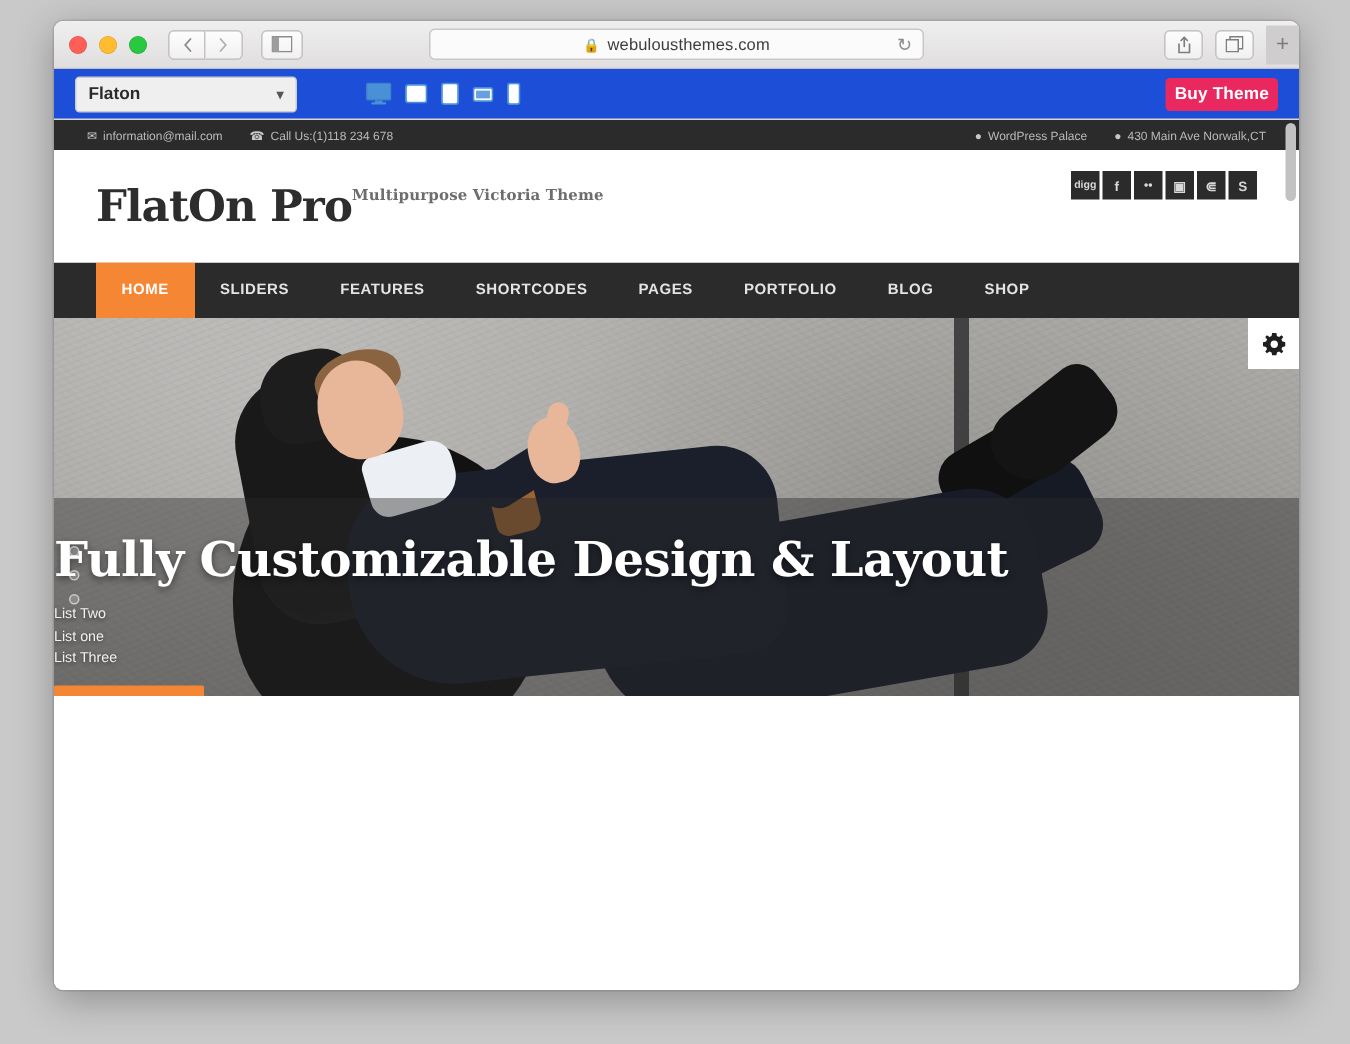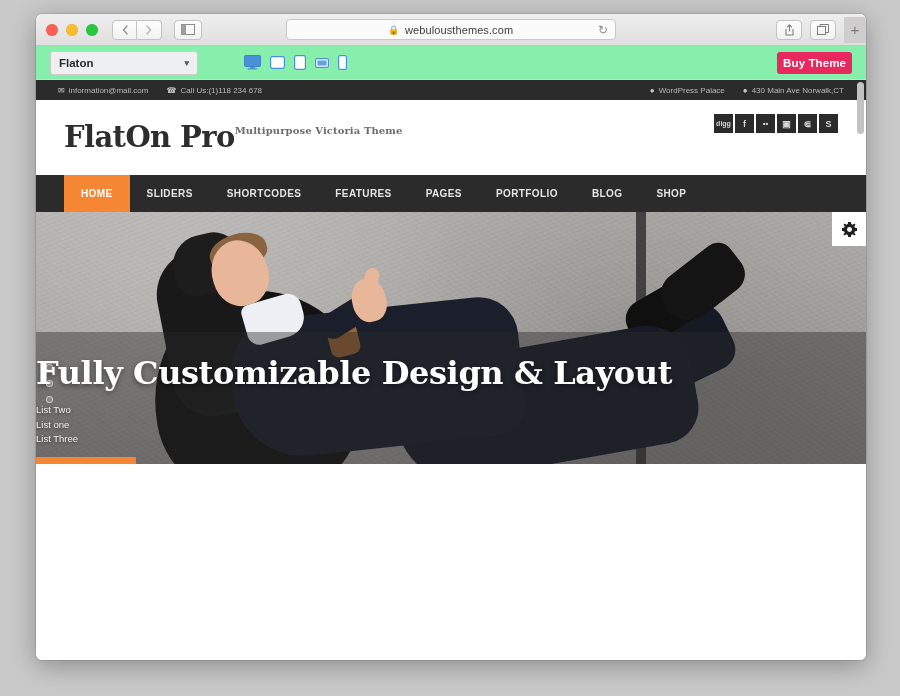--- a/index.html
+++ b/index.html
@@ -92,21 +92,21 @@
     width: 22px; height: 26px;
     background: #cfcdce;
     display: flex; align-items: center; justify-content: center;
     color: #7b7b7b; font-size: 15px; line-height: 1;
     margin-right: -6px;
   }
 
   
   #preview-bar {
     height: 34px;
-    background: #86efac;
+    background: #1d4ed8;
     border-bottom: 1px solid #d8d6d7;
     display: flex; align-items: center;
     padding: 0 14px;
     flex: none;
     position: relative;
   }
   #theme-select {
     width: 148px; height: 24px;
     background: #f0efef;
     border: 1px solid #cdcbcc;
@@ -529,22 +529,22 @@
           <span class="social" style="font-size:8px">••</span>
           <span class="social">▣</span>
           <span class="social">⋐</span>
           <span class="social">S</span>
         </div>
       </div>
 
       <div id="site-nav">
         <div class="navitem active">HOME</div>
         <div class="navitem">SLIDERS</div>
+        <div class="navitem">FEATURES</div>
         <div class="navitem">SHORTCODES</div>
-        <div class="navitem">FEATURES</div>
         <div class="navitem">PAGES</div>
         <div class="navitem">PORTFOLIO</div>
         <div class="navitem">BLOG</div>
         <div class="navitem">SHOP</div>
       </div>
 
       <div id="hero">
         <div id="hero-photo">
           <div class="wall"></div>
           <div class="postline"></div>

